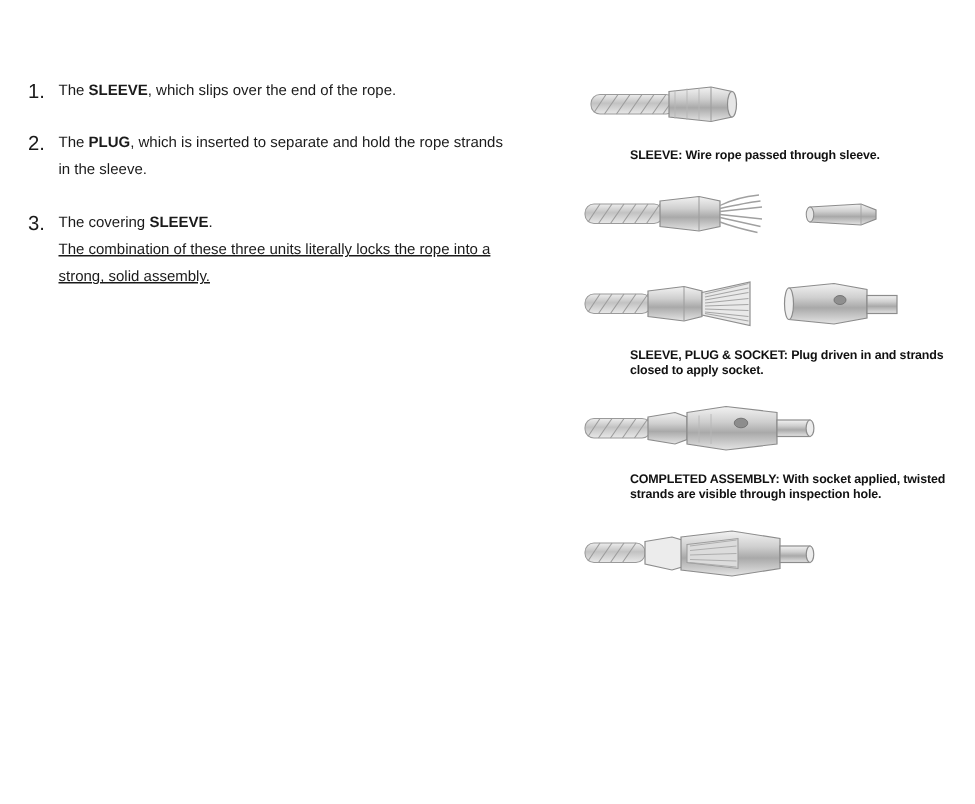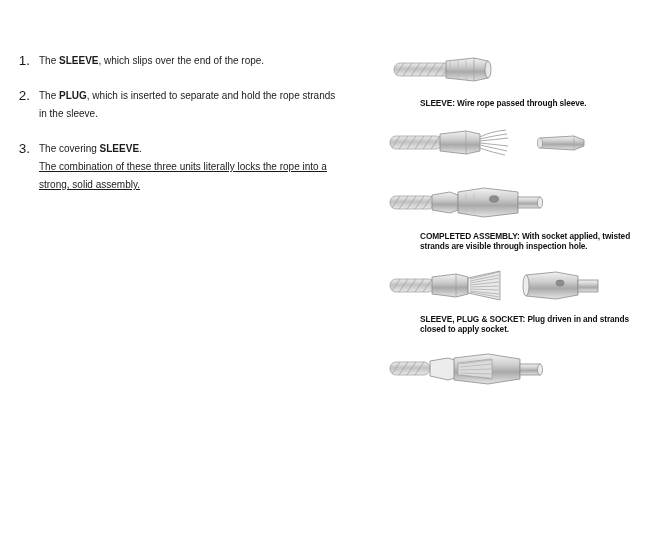--- a/index.html
+++ b/index.html
@@ -197,45 +197,20 @@
       <div class="fig-art">
         <svg width="250" height="46" viewBox="0 0 250 46" xmlns="http://www.w3.org/2000/svg">
           <rect x="2" y="13" width="44" height="13" rx="6" fill="url(#rope1)" stroke="#9a9a9a" stroke-width="0.7"></rect>
           <g stroke="#9b9b9b" stroke-width="0.7" fill="none">
             <path d="M4 25 L12 13"></path>
               <path d="M11 26 L20 13"></path>
               <path d="M19 26 L28 13"></path>
             <path d="M27 26 L36 13"></path>
               <path d="M35 26 L44 13"></path>
           </g>
-          <path d="M44 12 L62 9 L70 12 L70 27 L62 30 L44 27 Z" fill="url(#metal1)" stroke="#8c8c8c" stroke-width="0.8"></path>
-
-          <path d="M70 9 L96 5 L130 9 L130 30 L96 34 L70 30 Z" fill="url(#metal1)" stroke="#8c8c8c" stroke-width="0.8"></path>
-          <rect x="130" y="14" width="22" height="11" fill="url(#metal1)" stroke="#8c8c8c" stroke-width="0.8"></rect>
-          <ellipse cx="152" cy="19.5" rx="2.6" ry="5.5" fill="#ececec" stroke="#8c8c8c" stroke-width="0.8"></ellipse>
-          <ellipse cx="106" cy="16" rx="4.5" ry="3.2" fill="#8d8d8d" stroke="#6e6e6e" stroke-width="0.6"></ellipse>
-          <path d="M78 11 L78 29 M86 10 L86 30" stroke="#b7b7b7" stroke-width="0.6"></path>
-        </svg>
-      </div>
-      <div class="fig-cap">
-        <span class="cap-label">COMPLETED ASSEMBLY:</span><span class="cap-rest"> With socket applied, twisted strands are visible through inspection hole.</span>
-      </div>
-    </div>
-
-    <div class="figure">
-      <div class="fig-art">
-        <svg width="250" height="46" viewBox="0 0 250 46" xmlns="http://www.w3.org/2000/svg">
-          <rect x="2" y="13" width="44" height="13" rx="6" fill="url(#rope1)" stroke="#9a9a9a" stroke-width="0.7"></rect>
-          <g stroke="#9b9b9b" stroke-width="0.7" fill="none">
-            <path d="M4 25 L12 13"></path>
-              <path d="M11 26 L20 13"></path>
-              <path d="M19 26 L28 13"></path>
-            <path d="M27 26 L36 13"></path>
-              <path d="M35 26 L44 13"></path>
-          </g>
           <path d="M44 11 L68 8 L80 11 L80 28 L68 31 L44 28 Z" fill="url(#metal1)" stroke="#8c8c8c" stroke-width="0.8"></path>
           <path d="M68 8 L68 31" stroke="#9e9e9e" stroke-width="0.7"></path>
 
           <path d="M80 12 L112 5 L112 34 L80 27 Z" fill="#e9e9e9" stroke="#8f8f8f" stroke-width="0.8"></path>
           <g stroke="#a5a5a5" stroke-width="0.7" fill="none">
             <path d="M82 13 L111 6"></path>
               <path d="M82 15 L111 9"></path>
               <path d="M82 17 L111 12"></path>
             <path d="M82 19 L111 16"></path>
               <path d="M82 21 L111 20"></path>
@@ -251,20 +226,45 @@
         </svg>
       </div>
       <div class="fig-cap">
         <span class="cap-label">SLEEVE, PLUG &amp; SOCKET:</span><span class="cap-rest"> Plug driven in and strands closed to apply socket.</span>
       </div>
     </div>
 
     <div class="figure">
       <div class="fig-art">
         <svg width="250" height="46" viewBox="0 0 250 46" xmlns="http://www.w3.org/2000/svg">
+          <rect x="2" y="13" width="44" height="13" rx="6" fill="url(#rope1)" stroke="#9a9a9a" stroke-width="0.7"></rect>
+          <g stroke="#9b9b9b" stroke-width="0.7" fill="none">
+            <path d="M4 25 L12 13"></path>
+              <path d="M11 26 L20 13"></path>
+              <path d="M19 26 L28 13"></path>
+            <path d="M27 26 L36 13"></path>
+              <path d="M35 26 L44 13"></path>
+          </g>
+          <path d="M44 12 L62 9 L70 12 L70 27 L62 30 L44 27 Z" fill="url(#metal1)" stroke="#8c8c8c" stroke-width="0.8"></path>
+
+          <path d="M70 9 L96 5 L130 9 L130 30 L96 34 L70 30 Z" fill="url(#metal1)" stroke="#8c8c8c" stroke-width="0.8"></path>
+          <rect x="130" y="14" width="22" height="11" fill="url(#metal1)" stroke="#8c8c8c" stroke-width="0.8"></rect>
+          <ellipse cx="152" cy="19.5" rx="2.6" ry="5.5" fill="#ececec" stroke="#8c8c8c" stroke-width="0.8"></ellipse>
+          <ellipse cx="106" cy="16" rx="4.5" ry="3.2" fill="#8d8d8d" stroke="#6e6e6e" stroke-width="0.6"></ellipse>
+          <path d="M78 11 L78 29 M86 10 L86 30" stroke="#b7b7b7" stroke-width="0.6"></path>
+        </svg>
+      </div>
+      <div class="fig-cap">
+        <span class="cap-label">COMPLETED ASSEMBLY:</span><span class="cap-rest"> With socket applied, twisted strands are visible through inspection hole.</span>
+      </div>
+    </div>
+
+    <div class="figure">
+      <div class="fig-art">
+        <svg width="250" height="46" viewBox="0 0 250 46" xmlns="http://www.w3.org/2000/svg">
           <rect x="2" y="13" width="40" height="13" rx="6" fill="url(#rope1)" stroke="#9a9a9a" stroke-width="0.7"></rect>
           <g stroke="#9b9b9b" stroke-width="0.7" fill="none">
             <path d="M4 25 L12 13"></path>
               <path d="M11 26 L20 13"></path>
               <path d="M19 26 L28 13"></path>
             <path d="M27 26 L36 13"></path>
           </g>
 
           <path d="M42 12 L60 9 L70 12 L70 28 L60 31 L42 27 Z" fill="#ececec" stroke="#8c8c8c" stroke-width="0.8"></path>
           <path d="M66 9 L100 5 L132 10 L132 30 L100 35 L66 31 Z" fill="url(#metal1)" stroke="#8c8c8c" stroke-width="0.8"></path>

